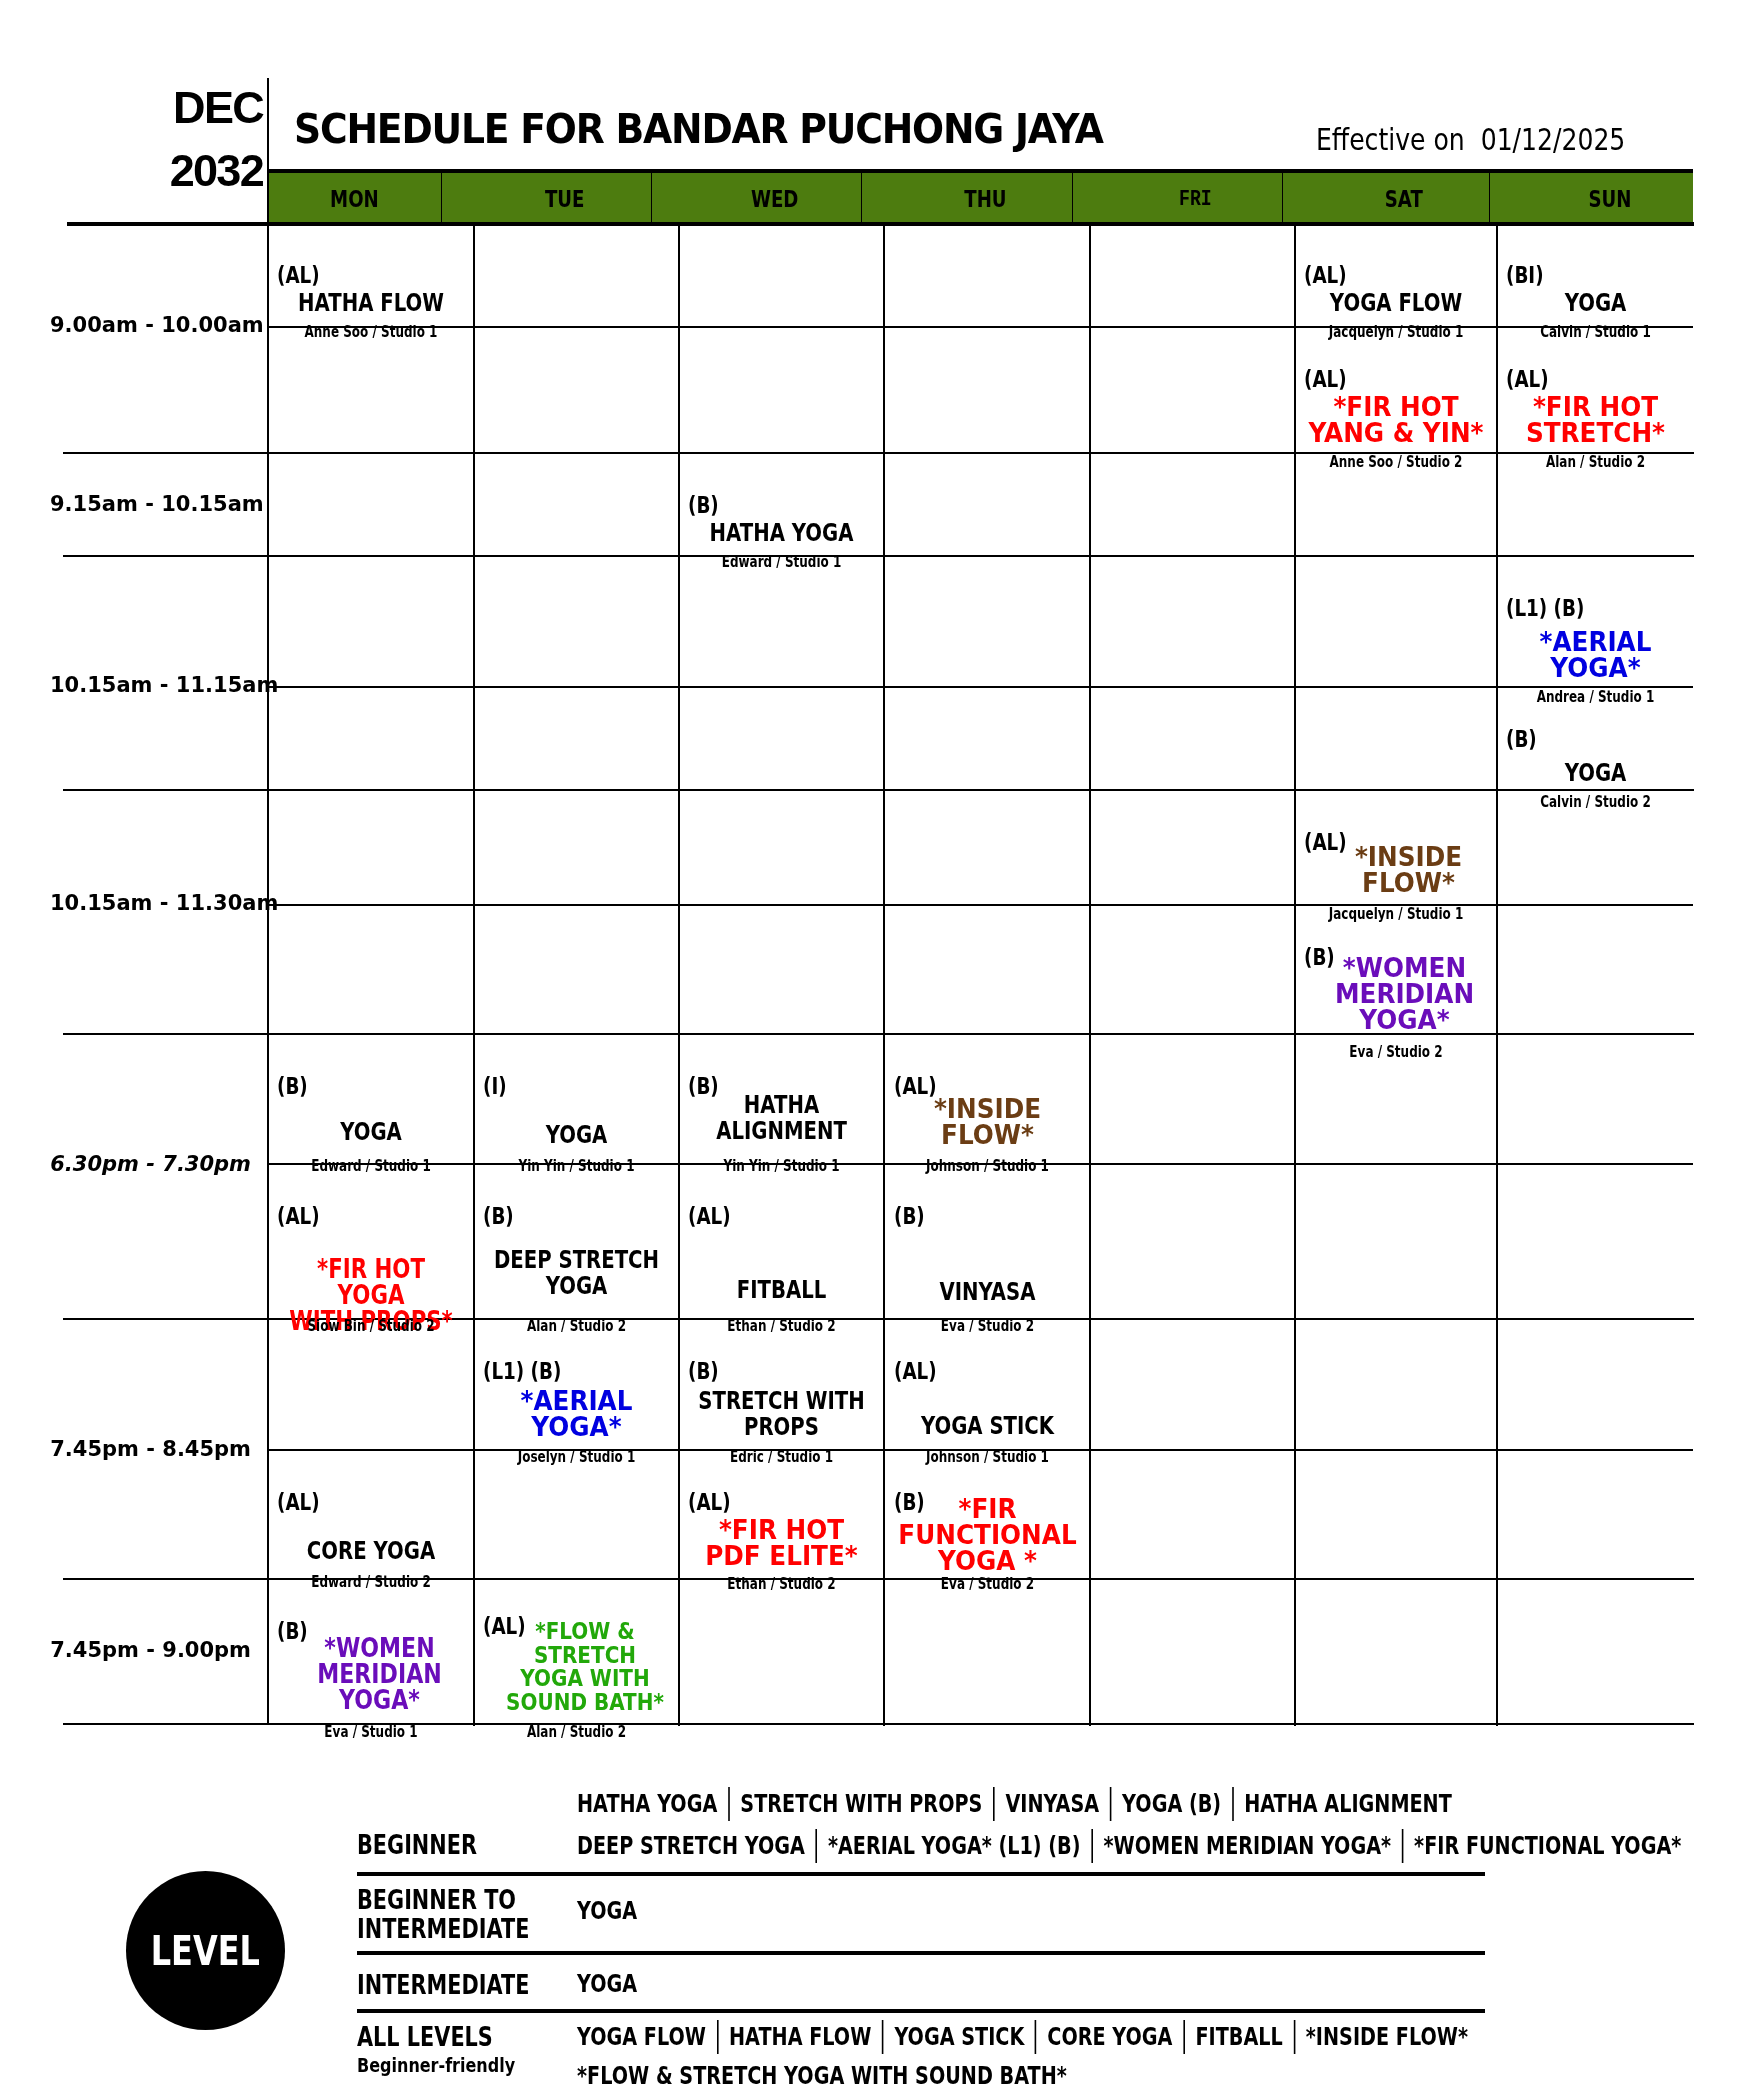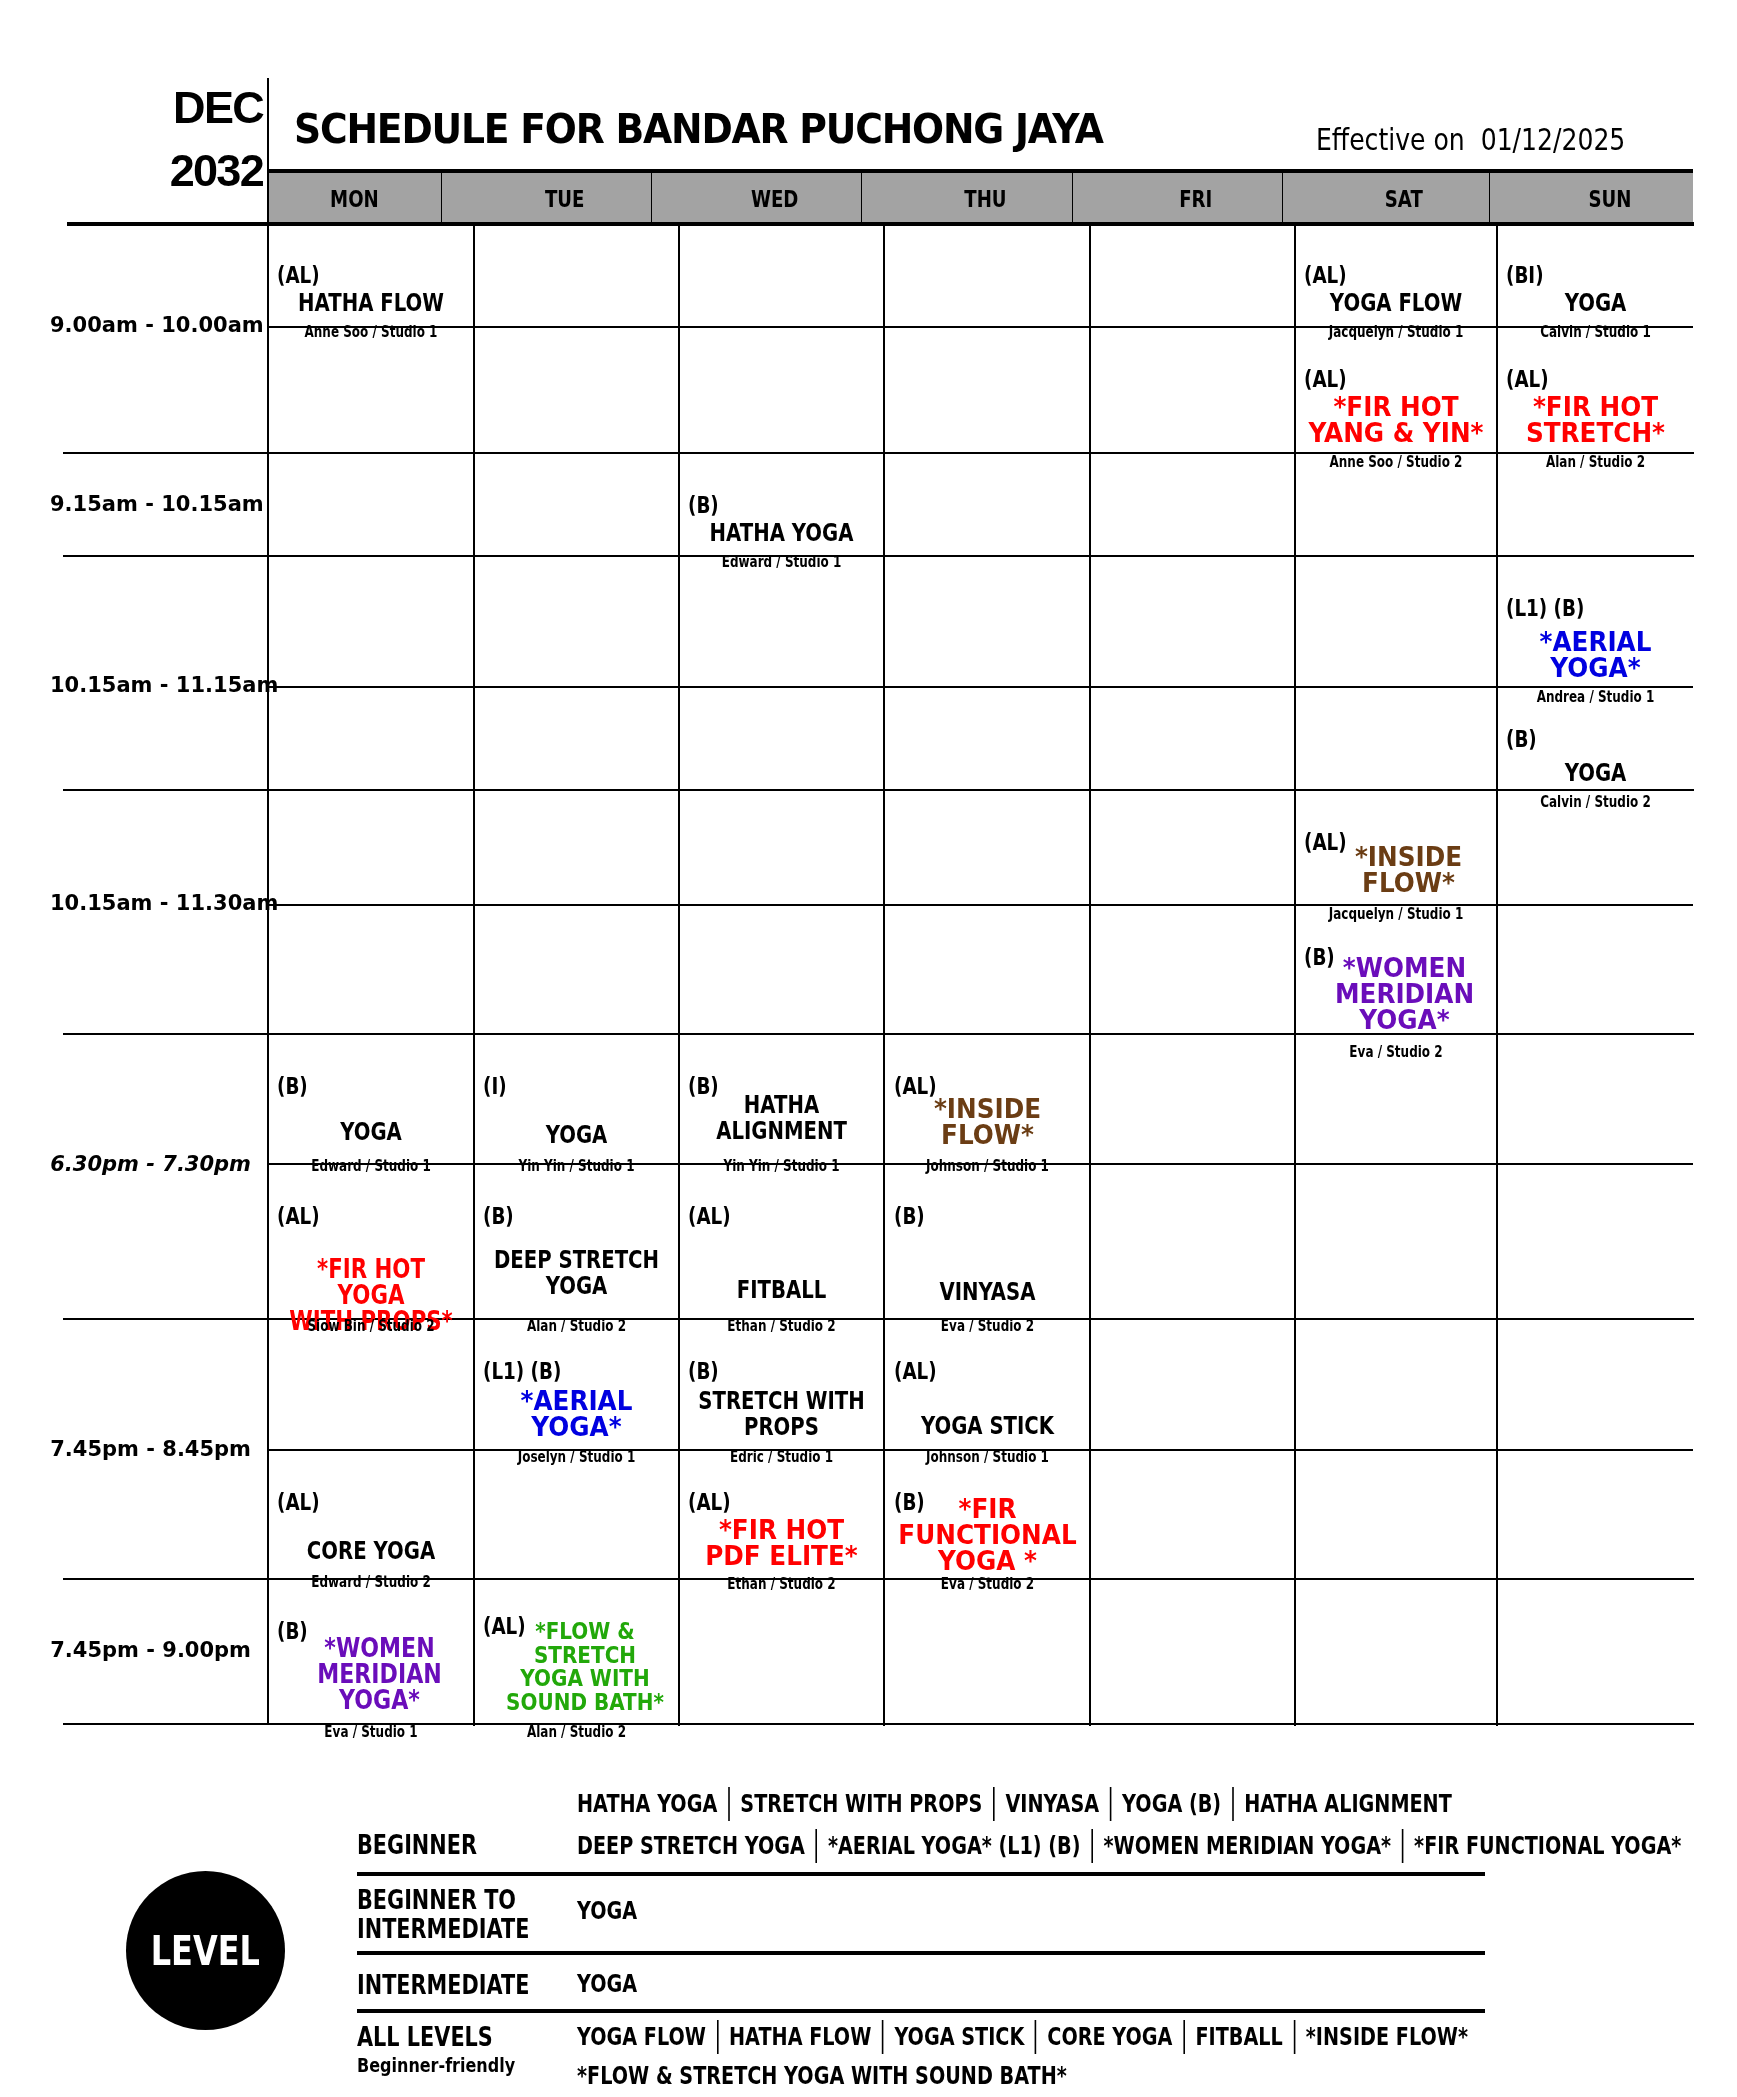--- a/index.html
+++ b/index.html
@@ -5,21 +5,21 @@
   html, body { margin:0; padding:0; background:#ffffff; }
   body { width:1738px; height:2455px; position:relative; overflow:hidden;
          font-family:"Liberation Sans", "DejaVu Sans", sans-serif; color:#000; }
   .abs { position:absolute; }
   .month { left:87px; top:76px; width:176px; text-align:right; font-weight:900;
            font-size:45px; line-height:63px; letter-spacing:-1.7px; font-family:Liberation Sans, sans-serif; }
   .vline-head { left:267px; top:78px; width:1.7px; height:147px; background:#000; }
   .title { left:294px; top:105px; font-weight:900; font-size:41px; letter-spacing:-1.3px;
            font-family:"DejaVu Sans", sans-serif; transform:scaleX(0.92); transform-origin:left; white-space:nowrap; }
   .effective { left:1316px; top:121px; font-size:31px; white-space:nowrap; font-family:"DejaVu Sans Condensed","DejaVu Sans", sans-serif; transform:scaleX(0.9); transform-origin:left; }
-  .dayhead { top:169px; height:55px; background:#a3a3a3; border-top:4.2px solid #000; box-sizing:border-box;
+  .dayhead { top:169px; height:55px; background:#4d7c0f; border-top:4.2px solid #000; box-sizing:border-box;
              display:flex;gap:37px; }
   .dayhead div { box-sizing:border-box; border-right:1.7px solid #000; display:flex; align-items:center; justify-content:center;
                  font-weight:bold; font-size:22.7px; font-family:"DejaVu Sans", sans-serif; transform-origin:center; }
   .dayhead div span { display:inline-block; transform:scaleX(0.8); }
   .hline { height:2.1px; background:#000; }
   .hline.thick { height:4.2px; }
   .vline { width:2.1px; background:#000; }
   .time { width:201px; text-align:right; font-weight:bold; font-size:21px; font-family:"DejaVu Sans", sans-serif; white-space:nowrap; }
   .cell { box-sizing:border-box; padding:6.7px 5.9px; text-align:center; font-family:"DejaVu Sans", sans-serif;margin-top:32px; }
   .lvl { position:absolute; left:7.6px; top:5px; font-weight:bold; font-size:23.5px; transform:scaleX(0.78); transform-origin:left; white-space:nowrap; }
@@ -56,21 +56,21 @@
     </div>
   <div style="width:205px;">
       <span>TUE</span>
     </div>
   <div style="width:205px;">
       <span>WED</span>
     </div>
   <div style="width:206px;">
       <span>THU</span>
     </div>
-  <div style="width:205px;">
+  <div style="width:205px;font-family:Liberation Mono, monospace;">
       <span>FRI</span>
     </div>
   <div style="width:202px;">
       <span>SAT</span>
     </div>
   <div style="width:197px; border-right:none;">
       <span>SUN</span>
     </div>
 </div>
 

